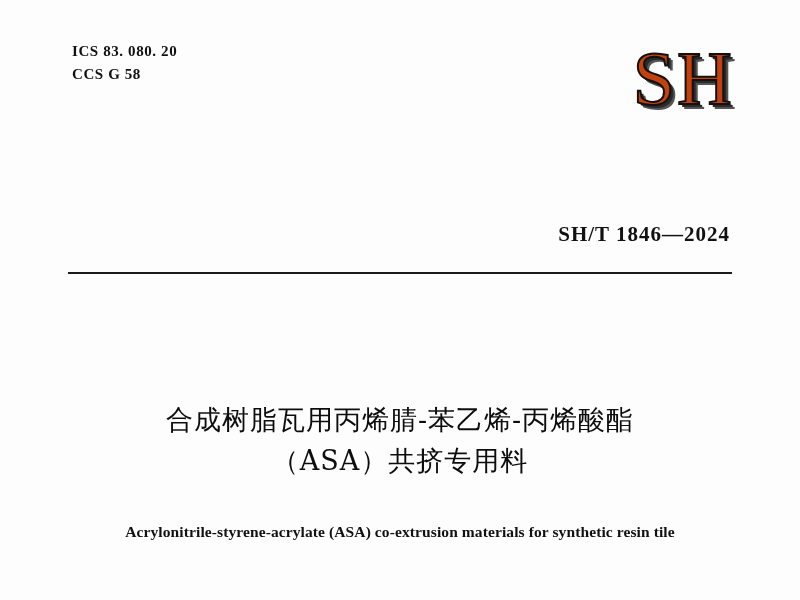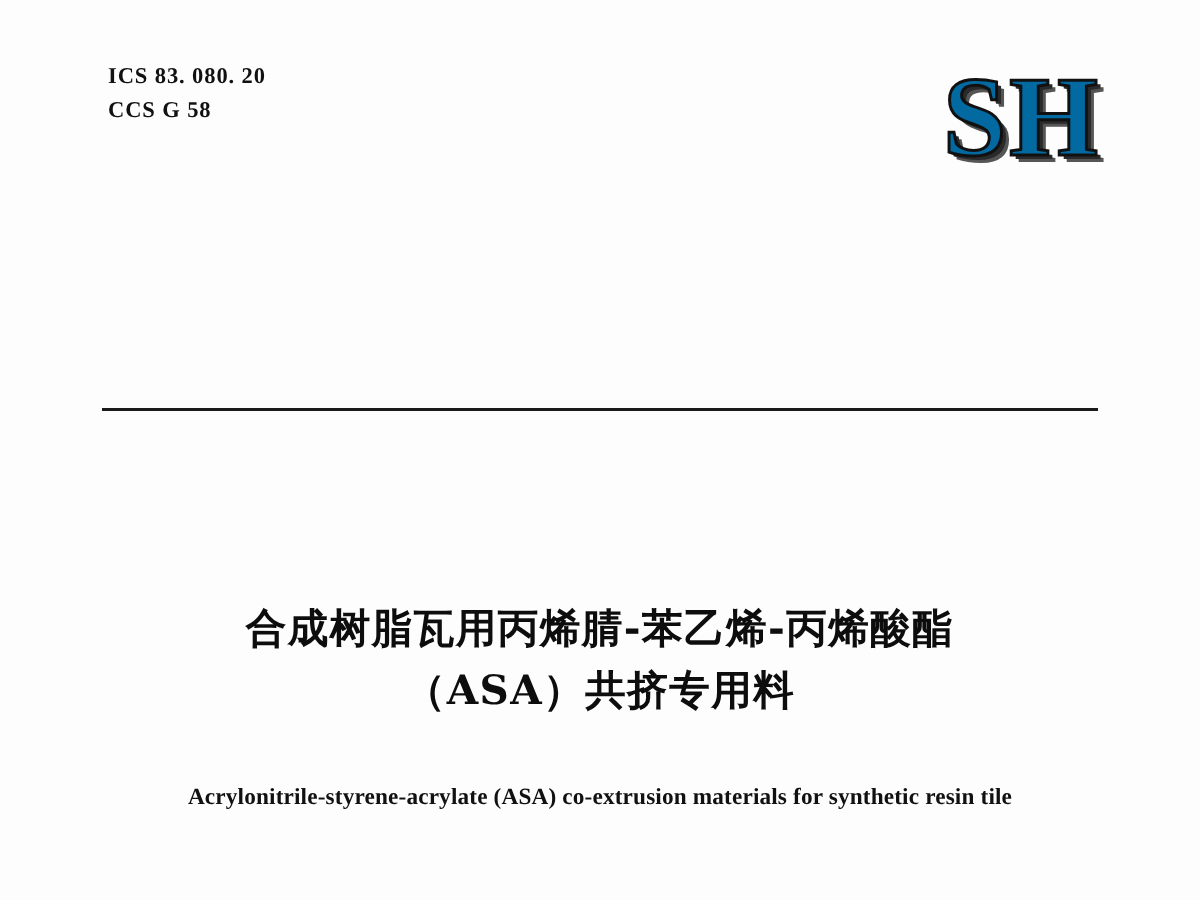--- a/index.html
+++ b/index.html
@@ -37,25 +37,25 @@
     color: #111;
     white-space: nowrap;
   }
 
   
   .emblem {
     position: absolute;
     right: 66px;
     top: 40px;
     font-family: "Liberation Serif", serif;
-    font-weight: bold;
+    font-weight: normal;
     font-size: 76px;
     line-height: 1;
     letter-spacing: 2px;
-    color: #0369a1;
+    color: #c2410c;
     -webkit-text-stroke: 2px #111;
     text-shadow:
        3px 3px 0 #2a2a2a,
        5px 5px 0 #555;
   }
 
   
   .std-title {
     position: absolute;
     left: 0;
@@ -92,21 +92,21 @@
   }
 
   
   .doc-title {
     position: absolute;
     left: 70px;
     right: 70px;
     top: 400px;
     text-align: center;
     font-family: "DejaVu Serif", serif;
-    font-weight: bold;
+    font-weight: normal;
     font-size: 27px;
     line-height: 1.5;
     letter-spacing: 1px;
     color: #0d0d0d;
   }
   .doc-title .line2 {
     display: block;
     text-align: center;
   }
 
@@ -130,20 +130,21 @@
 <div class="page">
 
   <div class="code-block">
     <div class="code-line">ICS 83. 080. 20</div>
     <div class="code-line">CCS G  58</div>
   </div>
 
   <div class="emblem">SH</div>
 
 
+  <div class="std-number">SH/T  1846—2024</div>
 
   <div class="divider"></div>
 
   <div class="doc-title">
     <span>合成树脂瓦用丙烯腈-苯乙烯-丙烯酸酯</span>
     <span class="line2">（ASA）共挤专用料</span>
   </div>
 
   <div class="doc-title-en">Acrylonitrile-styrene-acrylate (ASA) co-extrusion materials for synthetic resin tile</div>
 

